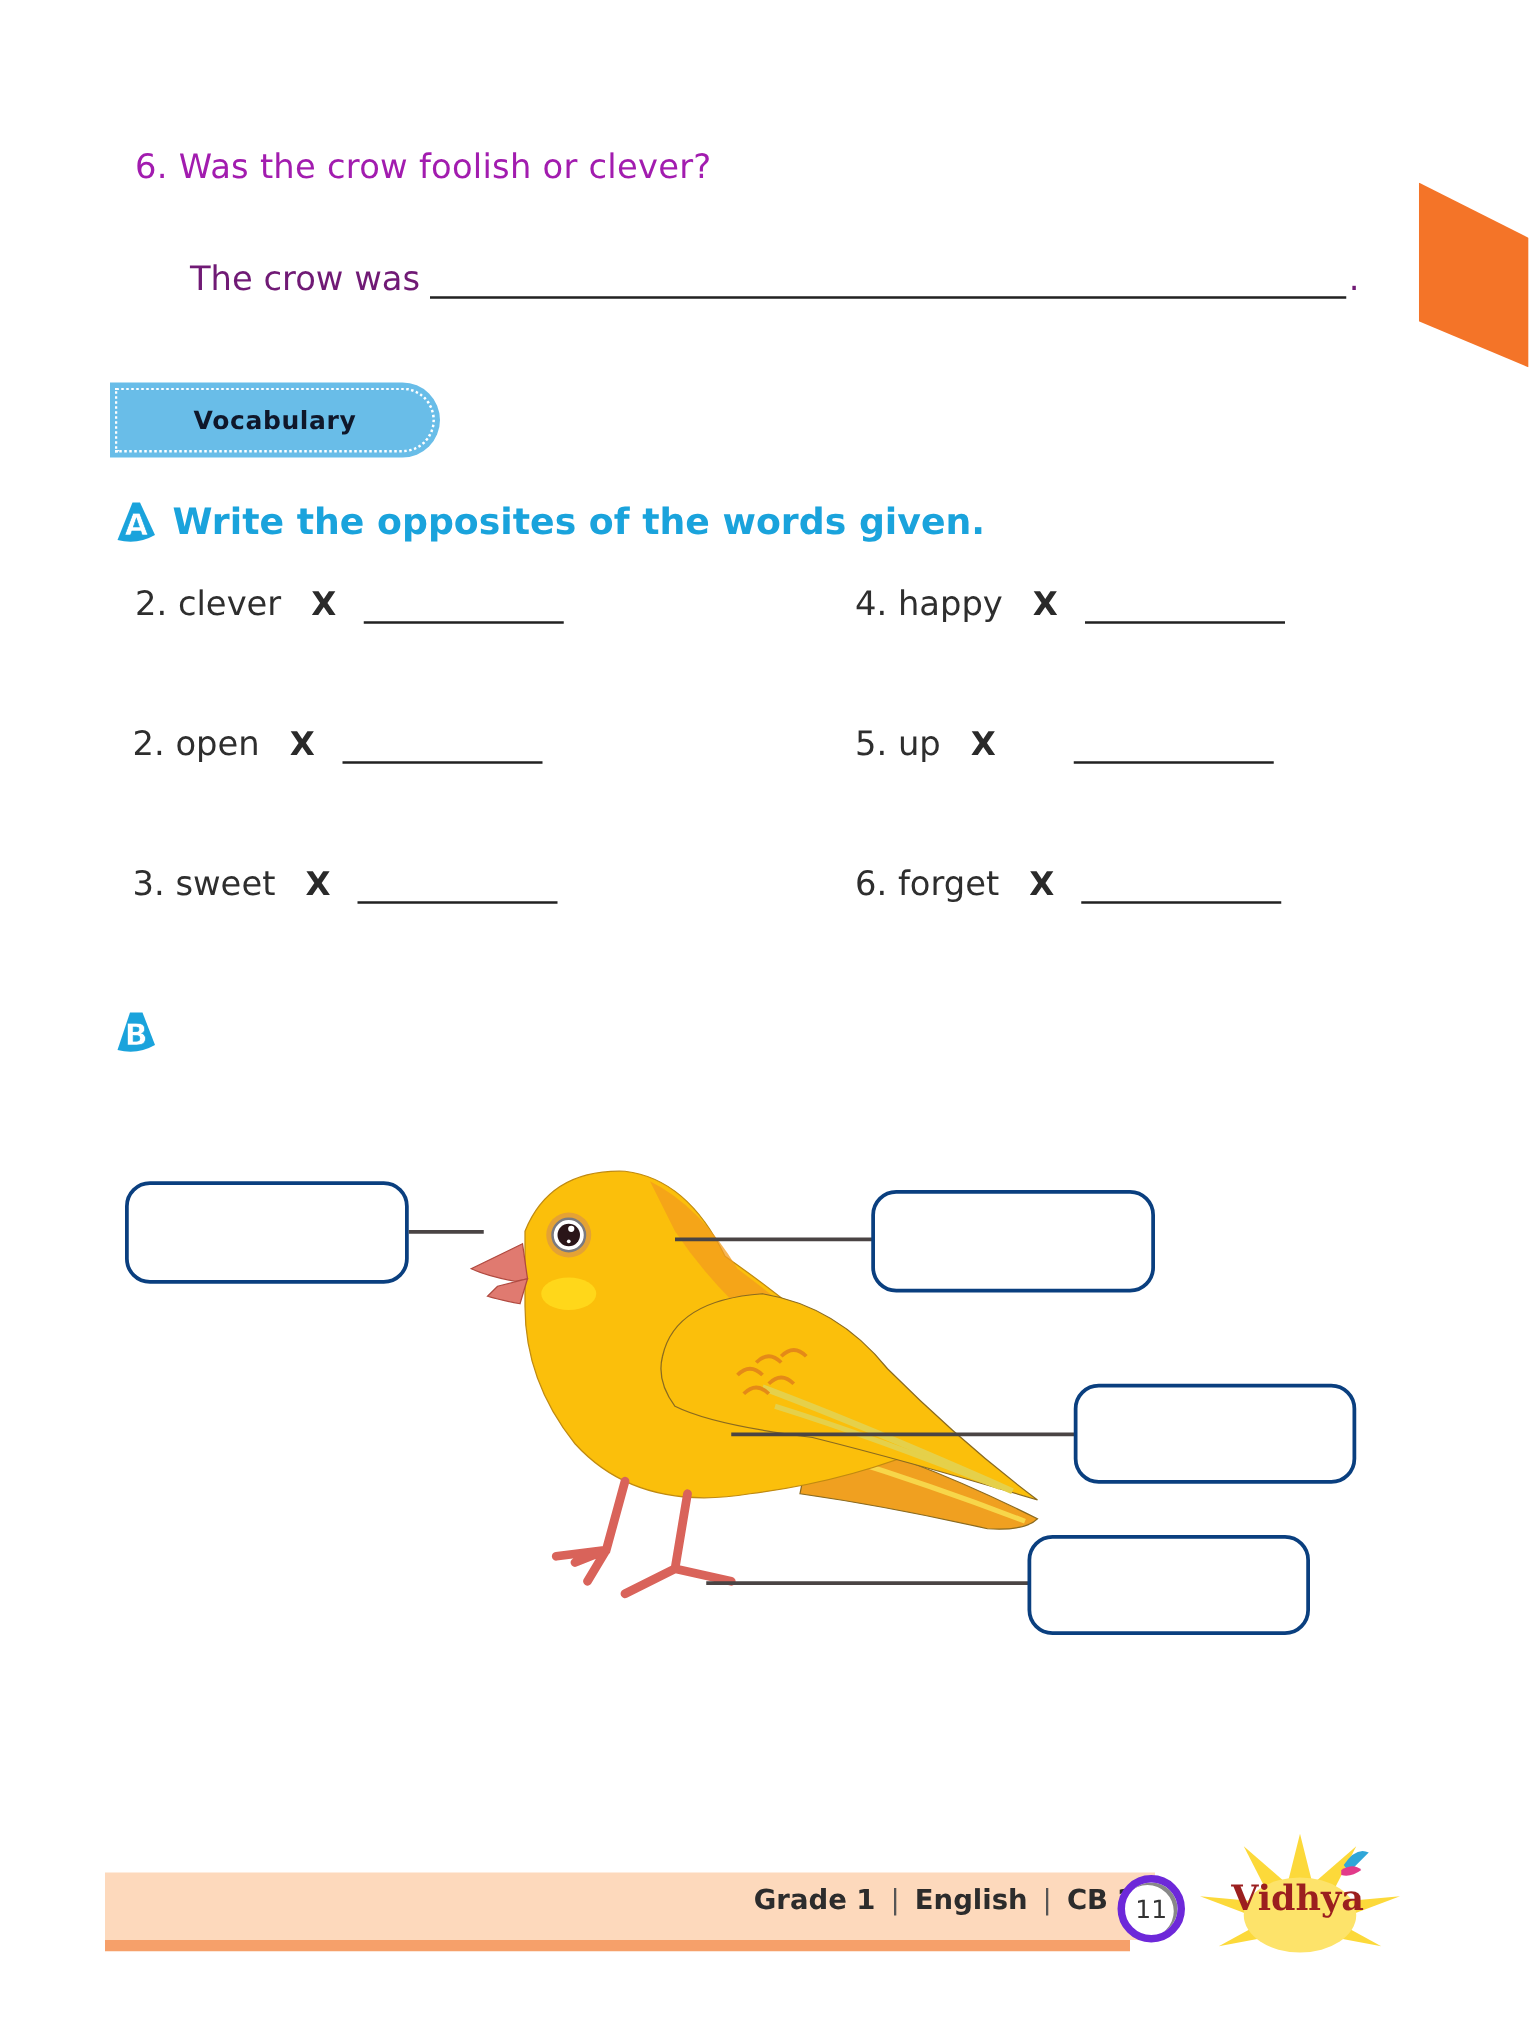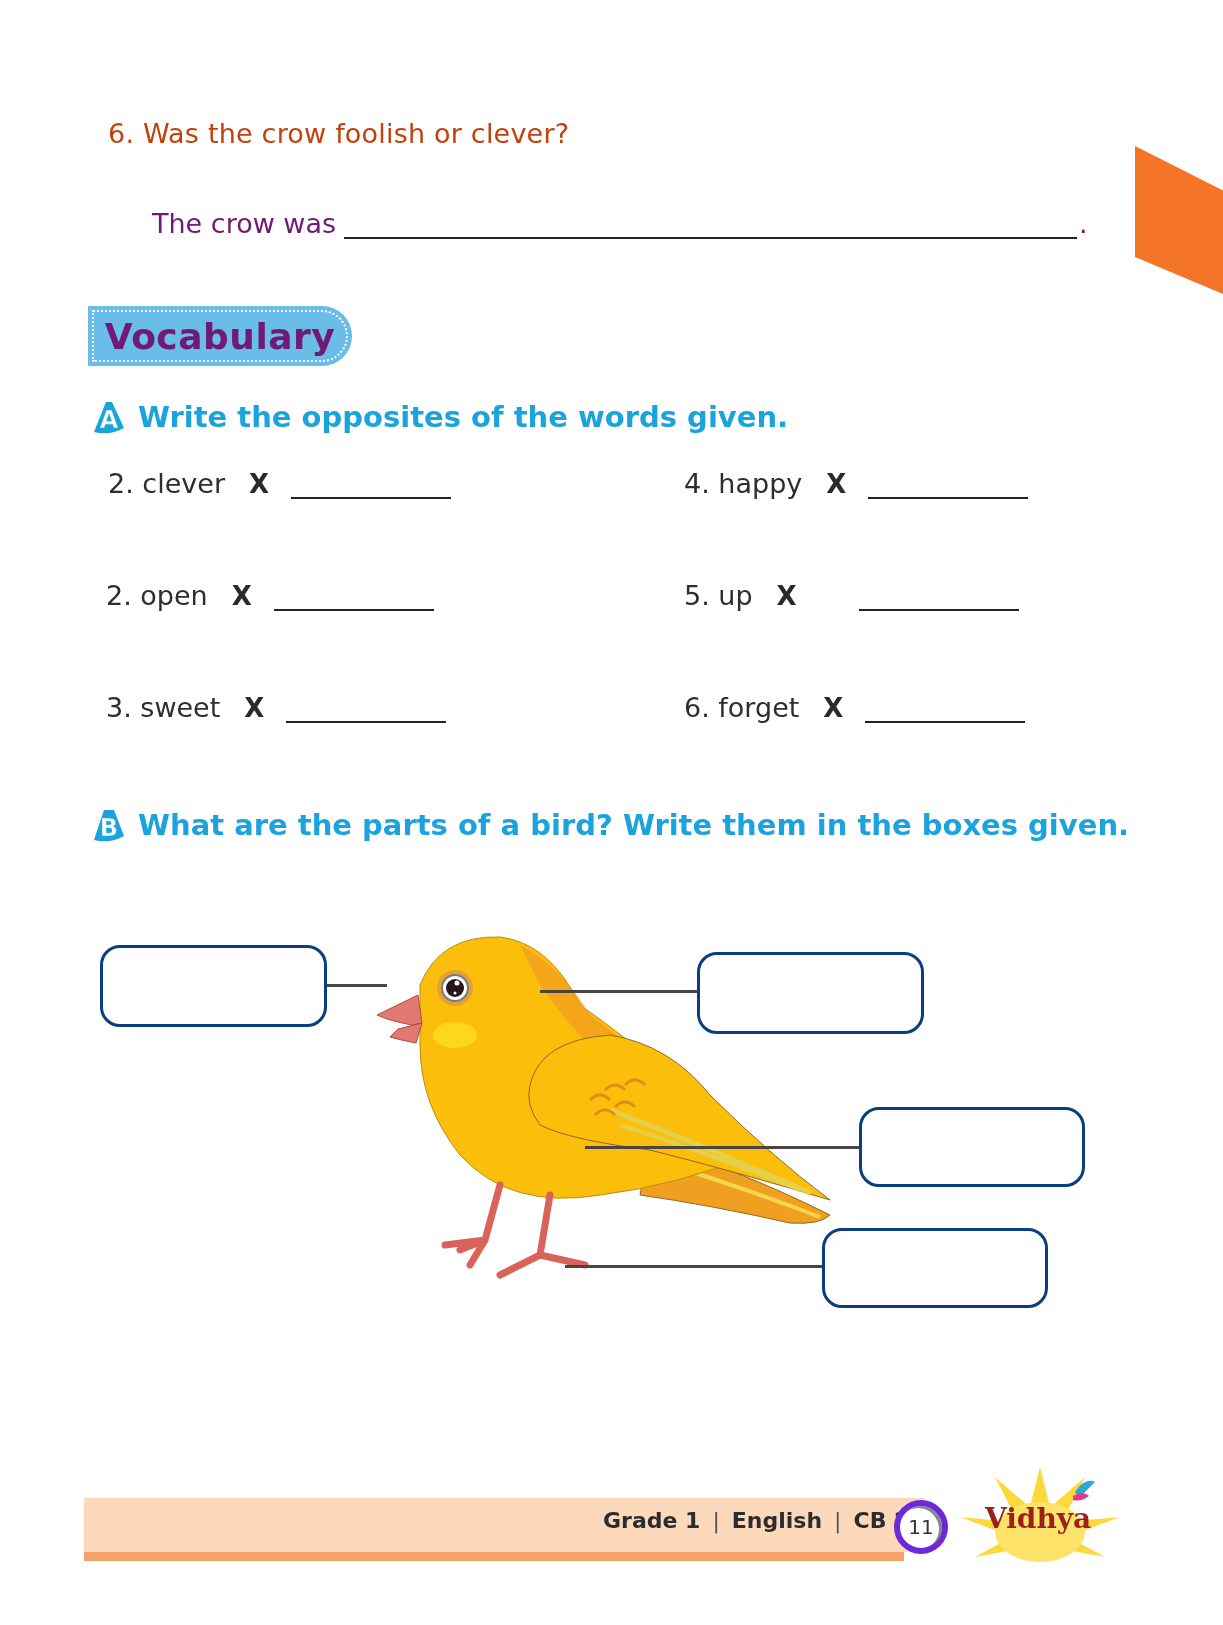--- a/index.html
+++ b/index.html
@@ -1,34 +1,34 @@
 <!DOCTYPE html>
 <html><head>
 <meta charset="utf-8">
 <style>
   * { box-sizing: border-box; margin: 0; padding: 0; }
   html, body { width: 1223px; height: 1625px; background: #ffffff; overflow: hidden; }
   body { position: relative; font-family: "DejaVu Sans", sans-serif; color: #2b2b2b; }
 
   .abs { position: absolute; }
 
-  .q6 { left: 108px; top: 118px; font-size: 27px; letter-spacing: 0.2px; color: #c2410c; }
+  .q6 { left: 108px; top: 118px; font-size: 27px; letter-spacing: 0.2px; color: #a21caf; }
   .answer-line-row { left: 152px; top: 208px; font-size: 27px; color: #701a75; display: flex; align-items: flex-end; }
   .answer-line { display: inline-block; width: 733px; border-bottom: 2.5px solid #222; height: 28px; margin-left: 8px; }
   .period { margin-left: 2px; }
 
   .orange-tab { left: 1135px; top: 146px; width: 88px; height: 148px; background: #f47428;
                 clip-path: polygon(0 0, 100% 30%, 100% 100%, 0 75%); }
 
   .vocab-banner { left: 88px; top: 306px; width: 264px; height: 60px; background: #69bde8;
                   border-radius: 0 30px 30px 0; }
   .vocab-banner-inner { position: absolute; left: 4px; top: 4px; right: 4px; bottom: 4px;
                   border: 2.5px dotted #ffffff; border-radius: 0 26px 26px 0;
                   display: flex; align-items: center; justify-content: center; }
-  .vocab-banner-text { color: #701a75; font-weight: bold; font-size: 36px; letter-spacing: 0.5px; }
+  .vocab-banner-text { color: #0f172a; font-weight: bold; font-size: 20px; letter-spacing: 0.5px; }
 
   .section-head { display: flex; align-items: center; color: #1aa3dc; font-weight: bold; font-size: 29px; }
   .section-badge { width: 38px; height: 38px; position: relative; margin-right: 10px; }
   .section-badge svg { width: 38px; height: 38px; }
 
   .opp-item { font-size: 27px; color: #2e2e2e; display: flex; align-items: flex-end; }
   .opp-x { font-weight: bold; margin-left: 24px; font-size: 26px; color: #2a2a2a; }
   .opp-line { display: inline-block; width: 160px; height: 26px; border-bottom: 2.5px solid #222; margin-left: 22px; }
 
   .label-box { border: 3px solid #0a3f7f; border-radius: 20px; background: #fff; }
@@ -105,21 +105,20 @@
   <span class="opp-line"></span>
 </div>
 
 <div class="abs section-head" style="left:90px; top:806px;">
   <span class="section-badge">
     <svg viewBox="0 0 38 38">
       <path d="M4 34 L14 4 L24 4 L34 30 Q20 38 4 34 Z" fill="#1aa3dc"></path>
       <text x="19" y="30" text-anchor="middle" font-family="DejaVu Sans, sans-serif" font-weight="bold" font-size="24" fill="#ffffff" stroke="#1aa3dc" stroke-width="0.5">B</text>
     </svg>
   </span>
-  <span>What are the parts of a bird? Write them in the boxes given.</span>
 </div>
 
 <svg class="abs" style="left:350px; top:925px;" width="500" height="390" viewBox="0 0 500 390">
 
   <path d="M300 220 Q380 240 480 290 Q470 300 440 298 Q360 280 290 270 Z" fill="#f0a020" stroke="#8a6a20" stroke-width="1"></path>
   <path d="M320 240 Q400 265 470 292" stroke="#f7d64a" stroke-width="4" fill="none"></path>
 
   <path d="M70 60 Q90 10 150 12 Q200 18 230 80 Q330 150 400 230 Q330 260 250 270 Q160 285 110 230 Q70 180 70 120 Z" fill="#fbbf0b" stroke="#c08a10" stroke-width="1"></path>
 
   <path d="M170 20 Q210 40 240 90 Q320 150 400 230 Q360 210 300 170 Q230 120 190 60 Z" fill="#f39c1e" opacity="0.75"></path>

